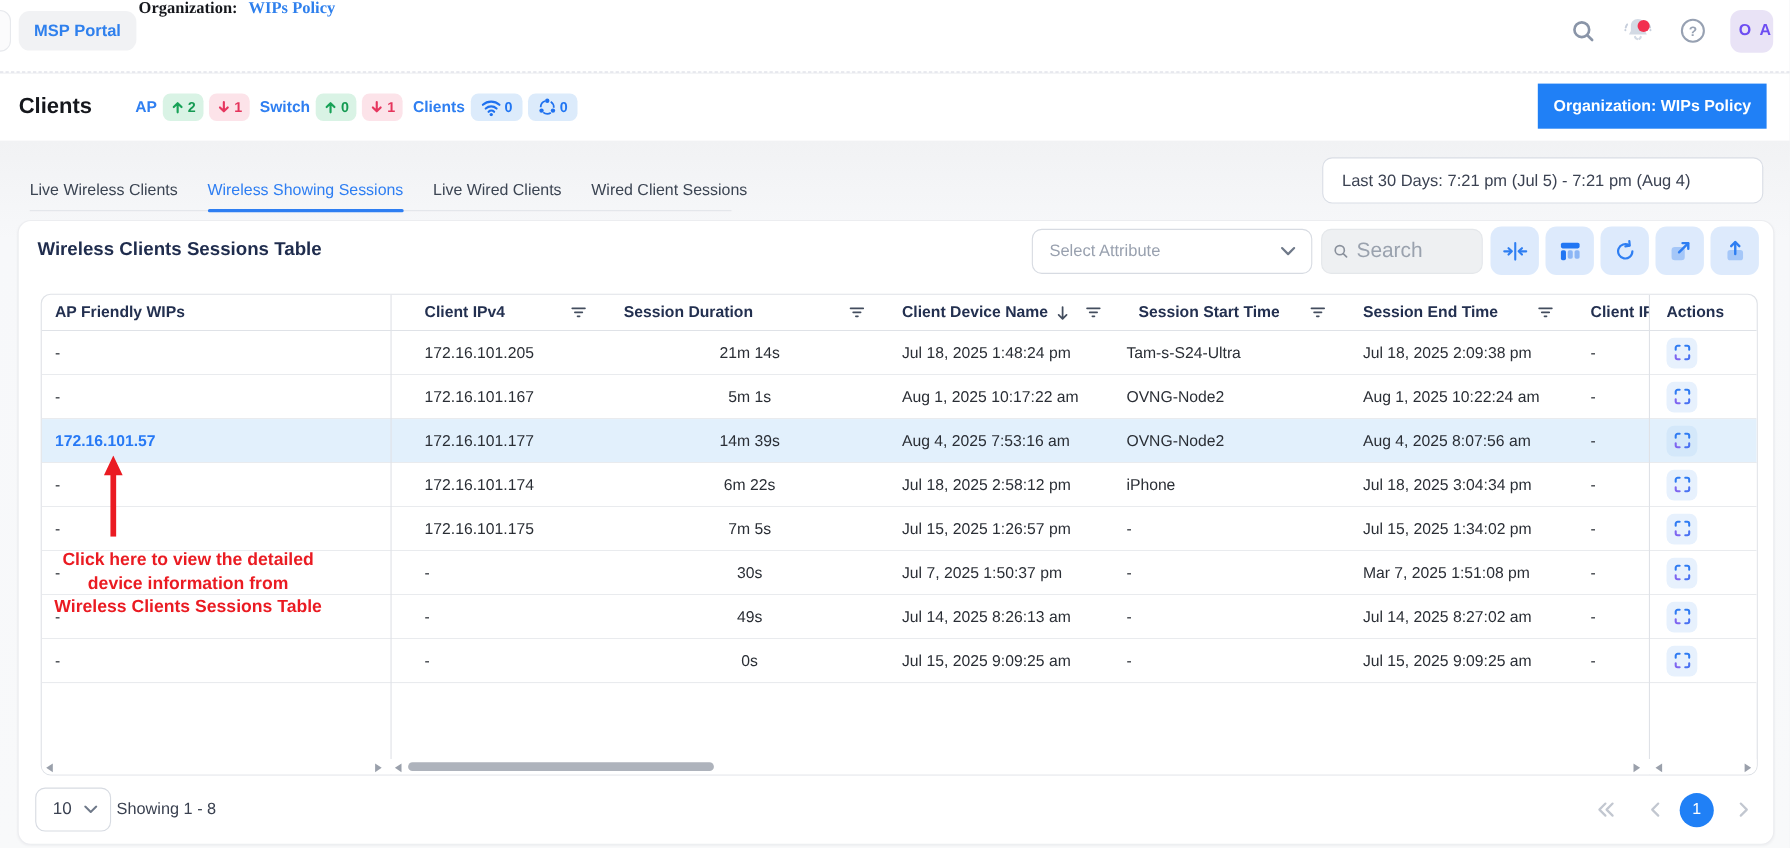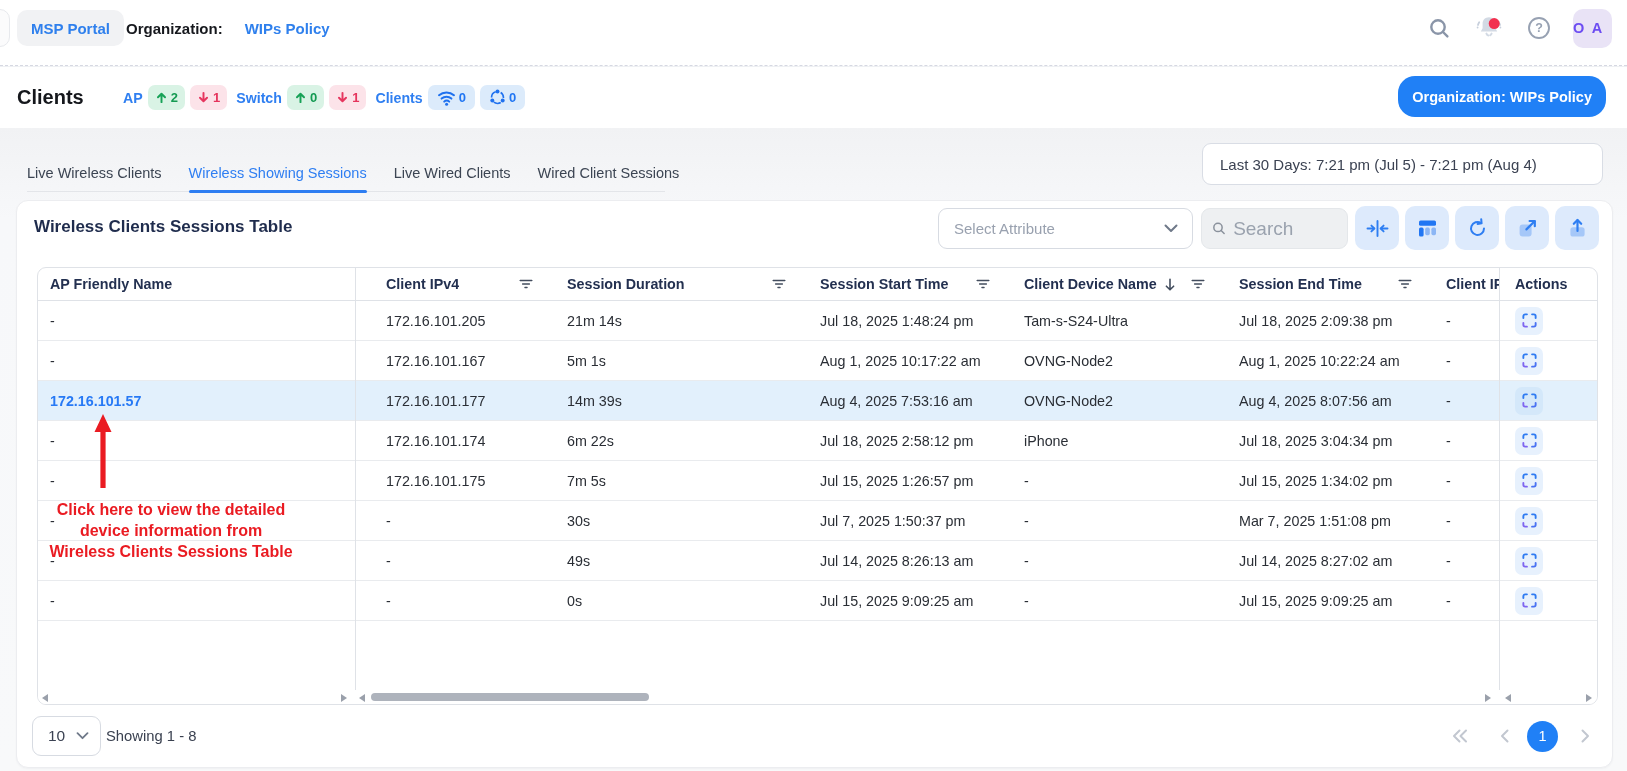--- a/index.html
+++ b/index.html
@@ -4,37 +4,37 @@
 <style>
   * { margin:0; padding:0; box-sizing:border-box; }
   html,body { width:1627px; height:771px; overflow:hidden; }
   body { font-family:"Liberation Sans", sans-serif; background:#eef0f3; position:relative; }
   #app { position:absolute; left:0; top:0; width:1627px; height:771px; }
 
   
   .header { position:absolute; left:0; top:0; width:1627px; height:66px; background:#ffffff; border-bottom:1px dashed #d6d8e2; }
   .edge-pill { position:absolute; left:-14px; top:9px; width:24px; height:38px; background:#fbfbfc; border:1px solid #e7e9ed; border-radius:10px; }
   .brand-pill { position:absolute; left:17px; top:10px; height:36px; padding:2px 14px; background:#f1f2f4; border-radius:10px; display:flex; align-items:center; color:#2f80ed; font-weight:bold; font-size:15px; }
-  .org-wrap { position:absolute; left:126px; top:0; height:56px; display:flex; align-items:center; gap:22px; }
+  .org-wrap { position:absolute; left:126px; top:0; height:56px; display:flex; align-items:flex-start; gap:10px;font-family:Liberation Serif, serif; }
   .org-label { font-weight:bold; font-size:15px; color:#16181d; }
   .org-value { font-weight:bold; font-size:15px; color:#2f80ed; cursor:pointer; }
   .hdr-icons { position:absolute; right:15px; top:0; height:56px; display:flex; align-items:center; gap:18px; }
   .hdr-icon-btn { width:32px; height:32px; display:flex; align-items:center; justify-content:center; cursor:pointer; }
-  .avatar { width:39px; height:39px; border-radius:10px; background:#e9e3f6; color:#6d4df2; font-weight:bold; font-size:14.5px; display:flex; align-items:center; justify-content:flex-start; letter-spacing:2px; cursor:pointer; }
+  .avatar { width:39px; height:39px; border-radius:10px; background:#e9e3f6; color:#6d4df2; font-weight:bold; font-size:14.5px; display:flex; align-items:center; justify-content:flex-end; letter-spacing:2px; cursor:pointer; }
 
   
   .subheader { position:absolute; left:0; top:67px; width:1627px; height:61px; background:#ffffff; }
   .page-title { position:absolute; left:17px; top:0; height:61px; display:flex; align-items:center; font-size:20px; font-weight:bold; color:#15171c; }
   .stats { position:absolute; left:123px; top:0; height:61px; display:flex; align-items:center; }
   .stat-label { color:#2f7ff1; font-weight:bold; font-size:14.2px; }
   .pill { height:25px; border-radius:7px; display:flex; align-items:center; gap:3px; padding:0 7px; font-weight:bold; font-size:13px; }
   .pill.green { background:#d9f3e5; color:#149a52; }
   .pill.pink  { background:#fce3e9; color:#e5345c; }
   .pill.blue  { background:#dcebfb; color:#2176f3; }
-  .org-btn { position:absolute; right:21px; top:9px; height:41px; padding:0 14px; background:#2080f6; border:none; border-radius:17px; color:#ffffff; font-weight:bold; font-size:14.5px; font-family:inherit; display:flex; align-items:center; cursor:pointer; }
+  .org-btn { position:absolute; right:21px; top:9px; height:41px; padding:0 14px; background:#2080f6; border:none; border-radius:0; color:#ffffff; font-weight:bold; font-size:14.5px; font-family:inherit; display:flex; align-items:center; cursor:pointer; }
 
   
   .content { position:absolute; left:0; top:128px; width:1627px; height:643px; background:linear-gradient(180deg,#f1f2f4 0%, #f7f8fa 90px, #f8f9fa 100%); }
 
   
   .tabs { position:absolute; left:27px; top:36px; display:flex; }
   .tabs-baseline { position:absolute; left:27px; top:63px; width:638px; height:1px; background:#e3e5e9; }
   .tab { font-size:14.5px; line-height:18px; color:#3c4553; margin-right:27px; padding-bottom:10px; cursor:pointer; position:relative; }
   .tab.active { color:#2e7ef2; }
   .tab.active::after { content:""; position:absolute; left:0; right:0; bottom:-1px; height:3px; border-radius:2px; background:#2e7ef2; }
@@ -54,21 +54,21 @@
   .grid { position:absolute; left:20px; top:66px; width:1561px; height:438px; border:1px solid #dfe2e7; border-radius:9px; background:#ffffff; overflow:hidden; }
   .grid-hrow { display:flex; height:33px; border-bottom:1px solid #dfe2e7; }
   .hcell { display:flex; align-items:center; font-size:14.3px; font-weight:bold; color:#233050; overflow:hidden; white-space:nowrap; flex:none; }
   .hcell .lbl { overflow:hidden; white-space:nowrap; }
   .hcell .spacer { flex:1; }
   .grid-row { display:flex; height:40px; border-bottom:1px solid #e9ebee; background:#ffffff; }
   .grid-row.highlight { background:#e2f0fc; }
   .cell { display:flex; align-items:center; font-size:14.3px; color:#2a2e35; overflow:hidden; white-space:nowrap; flex:none; }
   .col-0 { width:317px; padding-left:12px; }
   .col-1 { width:198px; padding-left:31px; padding-right:10px; }
-  .col-2 { width:253px; padding-left:14px; padding-right:10px; }
+  .col-2 { width:253px; padding-left:14px; padding-right:10px;justify-content:center; }
   .col-3 { width:204px; padding-left:14px; padding-right:10px; }
   .col-4 { width:215px; padding-left:14px; padding-right:10px; }
   .col-5 { width:207px; padding-left:14px; padding-right:10px; }
   .col-6 { width:67px;  padding-left:14px; }
   .col-7 { width:100px; padding-left:16px; }
   .link { color:#2779f5; font-weight:bold; cursor:pointer; }
   .expand-btn { width:28px; height:28px; border:none; border-radius:7px; background:#e7f1fd; display:flex; align-items:center; justify-content:center; cursor:pointer; }
   .grid-row.highlight .expand-btn { background:#d4e8fa; }
   .pin-sep { position:absolute; top:0; bottom:0; width:1px; background:#dfe2e7; }
 
@@ -258,53 +258,53 @@
         <svg width="23" height="23" viewBox="0 0 23 23">
           <rect x="4.4" y="10.2" width="14.2" height="9.4" rx="2.6" fill="#a5c7f8"></rect>
           <line x1="11.5" y1="14" x2="11.5" y2="3.4" stroke="#2e7ef2" stroke-width="2.2" stroke-linecap="round"></line>
           <path d="M7.8 6.8 L11.5 3 L15.2 6.8" fill="none" stroke="#2e7ef2" stroke-width="2.2" stroke-linecap="round" stroke-linejoin="round"></path>
         </svg>
       </button>
 
       <div class="grid">
         <div class="grid-hrow">
           <div class="hcell col-0">
-            <span class="lbl">AP Friendly Name</span>
+            <span class="lbl">AP Friendly WIPs</span>
           </div>
           <div class="hcell col-1">
             <span class="lbl">Client IPv4</span>
               <span class="spacer"></span>
             <svg width="16" height="16" viewBox="0 0 16 16" style="margin-right:9px">
                 <path d="M2.2 4.4 h11.6 M4.6 8 h6.8 M7 11.6 h2" stroke="#434d5e" stroke-width="1.5" stroke-linecap="round"></path>
               </svg>
           </div>
           <div class="hcell col-2">
             <span class="lbl">Session Duration</span>
-              <span class="spacer"></span>
-            <svg width="16" height="16" viewBox="0 0 16 16" style="margin-right:9px">
-                <path d="M2.2 4.4 h11.6 M4.6 8 h6.8 M7 11.6 h2" stroke="#434d5e" stroke-width="1.5" stroke-linecap="round"></path>
-              </svg>
-          </div>
-          <div class="hcell col-3">
-            <span class="lbl">Session Start Time</span>
               <span class="spacer"></span>
             <svg width="16" height="16" viewBox="0 0 16 16" style="margin-right:9px">
                 <path d="M2.2 4.4 h11.6 M4.6 8 h6.8 M7 11.6 h2" stroke="#434d5e" stroke-width="1.5" stroke-linecap="round"></path>
               </svg>
           </div>
           <div class="hcell col-4">
             <span class="lbl">Client Device Name</span>
             <svg width="14" height="15" viewBox="0 0 14 15" style="margin-left:6px; flex:none">
                 <path d="M7 2.2 V12.4 M3.4 9.2 L7 12.8 L10.6 9.2" fill="none" stroke="#434d5e" stroke-width="1.6" stroke-linecap="round" stroke-linejoin="round"></path>
               </svg>
             <span class="spacer"></span>
             <svg width="16" height="16" viewBox="0 0 16 16" style="margin-right:9px">
                 <path d="M2.2 4.4 h11.6 M4.6 8 h6.8 M7 11.6 h2" stroke="#434d5e" stroke-width="1.5" stroke-linecap="round"></path>
               </svg>
           </div>
+          <div class="hcell col-3">
+            <span class="lbl">Session Start Time</span>
+              <span class="spacer"></span>
+            <svg width="16" height="16" viewBox="0 0 16 16" style="margin-right:9px">
+                <path d="M2.2 4.4 h11.6 M4.6 8 h6.8 M7 11.6 h2" stroke="#434d5e" stroke-width="1.5" stroke-linecap="round"></path>
+              </svg>
+          </div>
           <div class="hcell col-5">
             <span class="lbl">Session End Time</span>
               <span class="spacer"></span>
             <svg width="16" height="16" viewBox="0 0 16 16" style="margin-right:9px">
                 <path d="M2.2 4.4 h11.6 M4.6 8 h6.8 M7 11.6 h2" stroke="#434d5e" stroke-width="1.5" stroke-linecap="round"></path>
               </svg>
           </div>
           <div class="hcell col-6">
             <span class="lbl">Client IPv6</span>
           </div>

